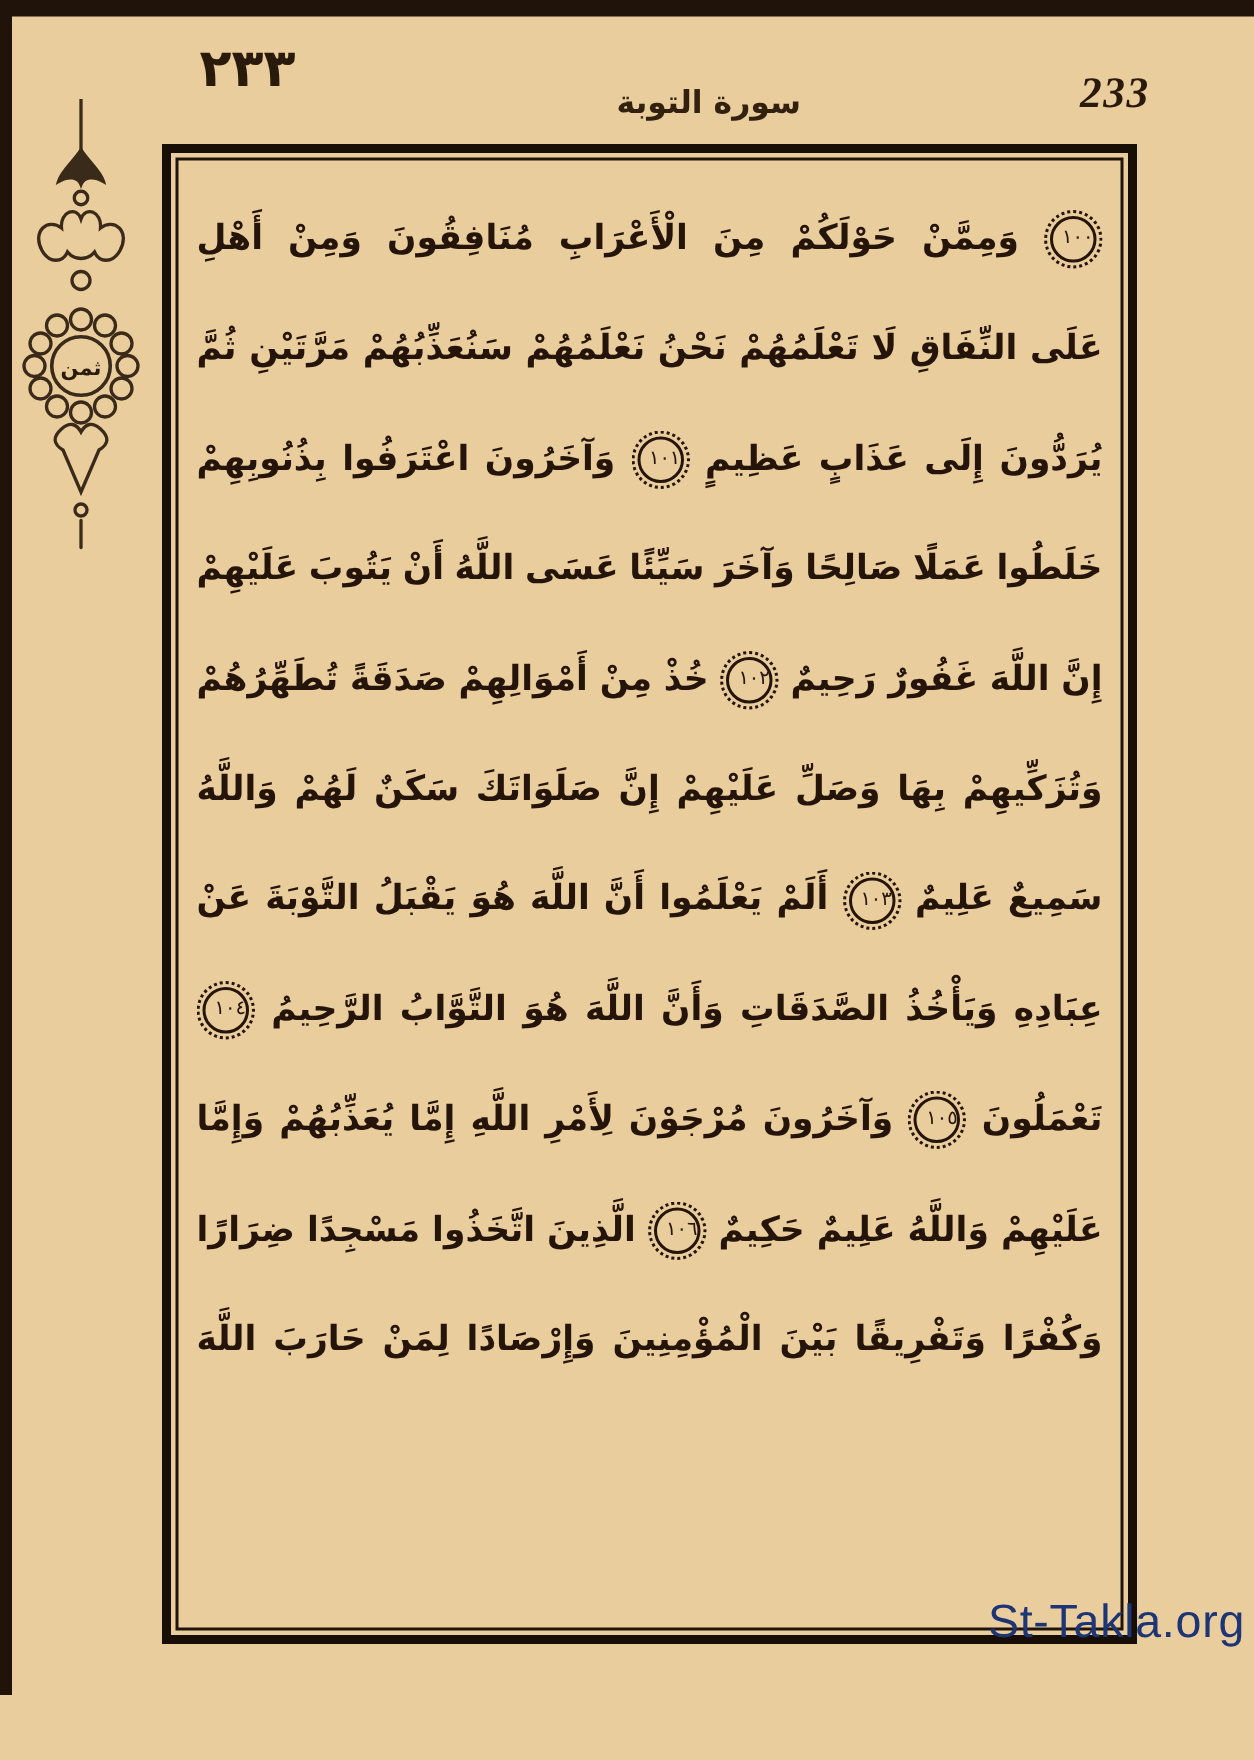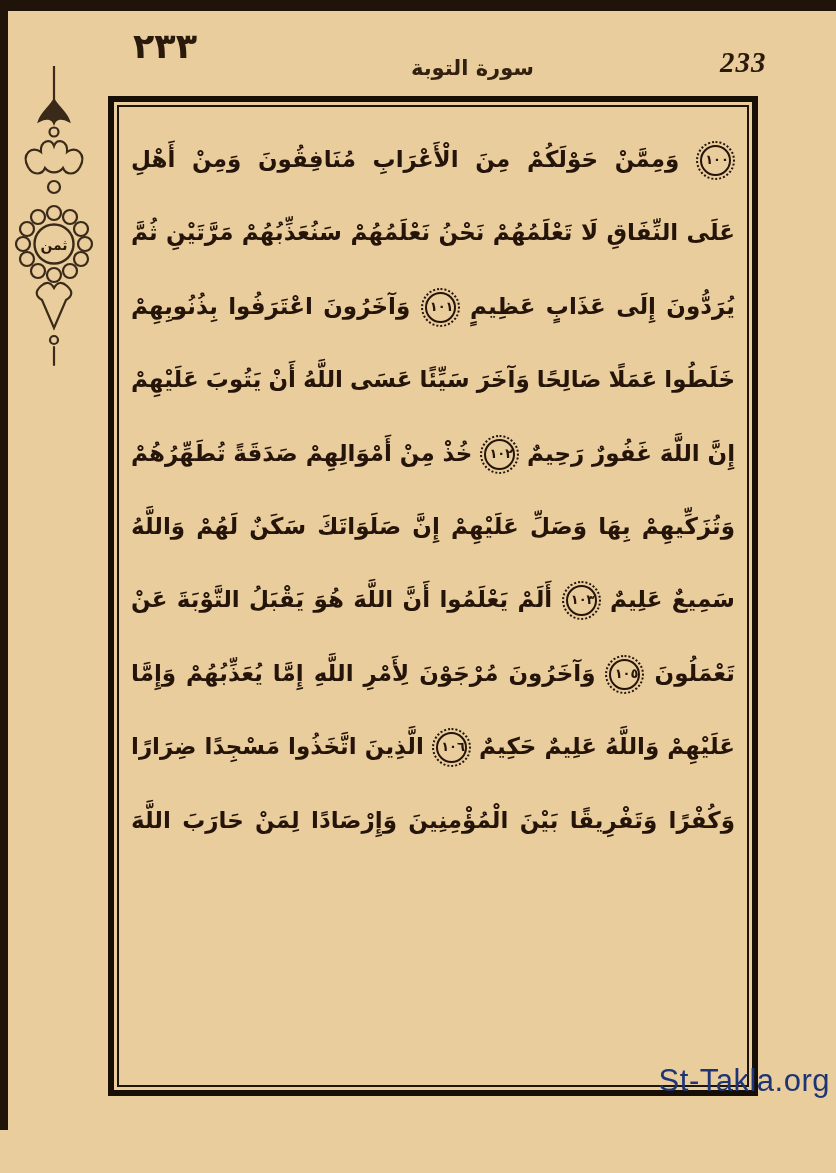--- a/index.html
+++ b/index.html
@@ -49,21 +49,21 @@
   .qline {
     height:73.4px; line-height:73.4px; overflow:hidden;
     text-align:justify; text-align-last:justify;
     font-size:23px; font-weight:bold; color:#241409;
     word-spacing:-1px; white-space:normal;
   }
   .qtext { }
   .verse-marker {
     display:inline-block; width:27px; height:27px; border:2px solid #241409;
     border-radius:50%; outline:2px dotted #241409; outline-offset:2px;
-    line-height:26px; text-align:center; font-size:13px; font-weight:bold;
+    line-height:26px; text-align:center; font-size:13px; font-weight:normal;
     vertical-align:middle; color:#241409; word-spacing:0; margin:0 4px;
   }
   .watermark {
     position:absolute; top:1063px; right:6px; font-size:31px;
     font-family:"Liberation Sans", sans-serif; color:#1d3575; letter-spacing:.5px;
   }
 </style>
 </head>
 <body>
 
@@ -109,20 +109,21 @@
 <div class="frame">
   <div class="frame-inner">
     <div class="qlines">
         <div class="qline"><span class="verse-marker">١٠٠</span> <span class="qtext">وَمِمَّنْ حَوْلَكُمْ مِنَ الْأَعْرَابِ مُنَافِقُونَ وَمِنْ أَهْلِ الْمَدِينَةِ مَرَدُوا</span></div>
         <div class="qline"><span class="qtext">عَلَى النِّفَاقِ لَا تَعْلَمُهُمْ نَحْنُ نَعْلَمُهُمْ سَنُعَذِّبُهُمْ مَرَّتَيْنِ ثُمَّ</span></div>
         <div class="qline"><span class="qtext">يُرَدُّونَ إِلَى عَذَابٍ عَظِيمٍ</span> <span class="verse-marker">١٠١</span> <span class="qtext">وَآخَرُونَ اعْتَرَفُوا بِذُنُوبِهِمْ</span></div>
         <div class="qline"><span class="qtext">خَلَطُوا عَمَلًا صَالِحًا وَآخَرَ سَيِّئًا عَسَى اللَّهُ أَنْ يَتُوبَ عَلَيْهِمْ</span></div>
         <div class="qline"><span class="qtext">إِنَّ اللَّهَ غَفُورٌ رَحِيمٌ</span> <span class="verse-marker">١٠٢</span> <span class="qtext">خُذْ مِنْ أَمْوَالِهِمْ صَدَقَةً تُطَهِّرُهُمْ</span></div>
         <div class="qline"><span class="qtext">وَتُزَكِّيهِمْ بِهَا وَصَلِّ عَلَيْهِمْ إِنَّ صَلَوَاتَكَ سَكَنٌ لَهُمْ وَاللَّهُ</span></div>
         <div class="qline"><span class="qtext">سَمِيعٌ عَلِيمٌ</span> <span class="verse-marker">١٠٣</span> <span class="qtext">أَلَمْ يَعْلَمُوا أَنَّ اللَّهَ هُوَ يَقْبَلُ التَّوْبَةَ عَنْ</span></div>
+        <div class="qline"><span class="qtext">عِبَادِهِ وَيَأْخُذُ الصَّدَقَاتِ وَأَنَّ اللَّهَ هُوَ التَّوَّابُ الرَّحِيمُ</span> <span class="verse-marker">١٠٤</span></div>
         <div class="qline"><span class="qtext">تَعْمَلُونَ</span> <span class="verse-marker">١٠٥</span> <span class="qtext">وَآخَرُونَ مُرْجَوْنَ لِأَمْرِ اللَّهِ إِمَّا يُعَذِّبُهُمْ وَإِمَّا يَتُوبُ</span></div>
         <div class="qline"><span class="qtext">عَلَيْهِمْ وَاللَّهُ عَلِيمٌ حَكِيمٌ</span> <span class="verse-marker">١٠٦</span> <span class="qtext">الَّذِينَ اتَّخَذُوا مَسْجِدًا ضِرَارًا</span></div>
         <div class="qline"><span class="qtext">وَكُفْرًا وَتَفْرِيقًا بَيْنَ الْمُؤْمِنِينَ وَإِرْصَادًا لِمَنْ حَارَبَ اللَّهَ</span></div>
       </div>
   </div>
 </div>
 
 <div class="watermark">St-Takla.org</div>
 
 </body></html>

